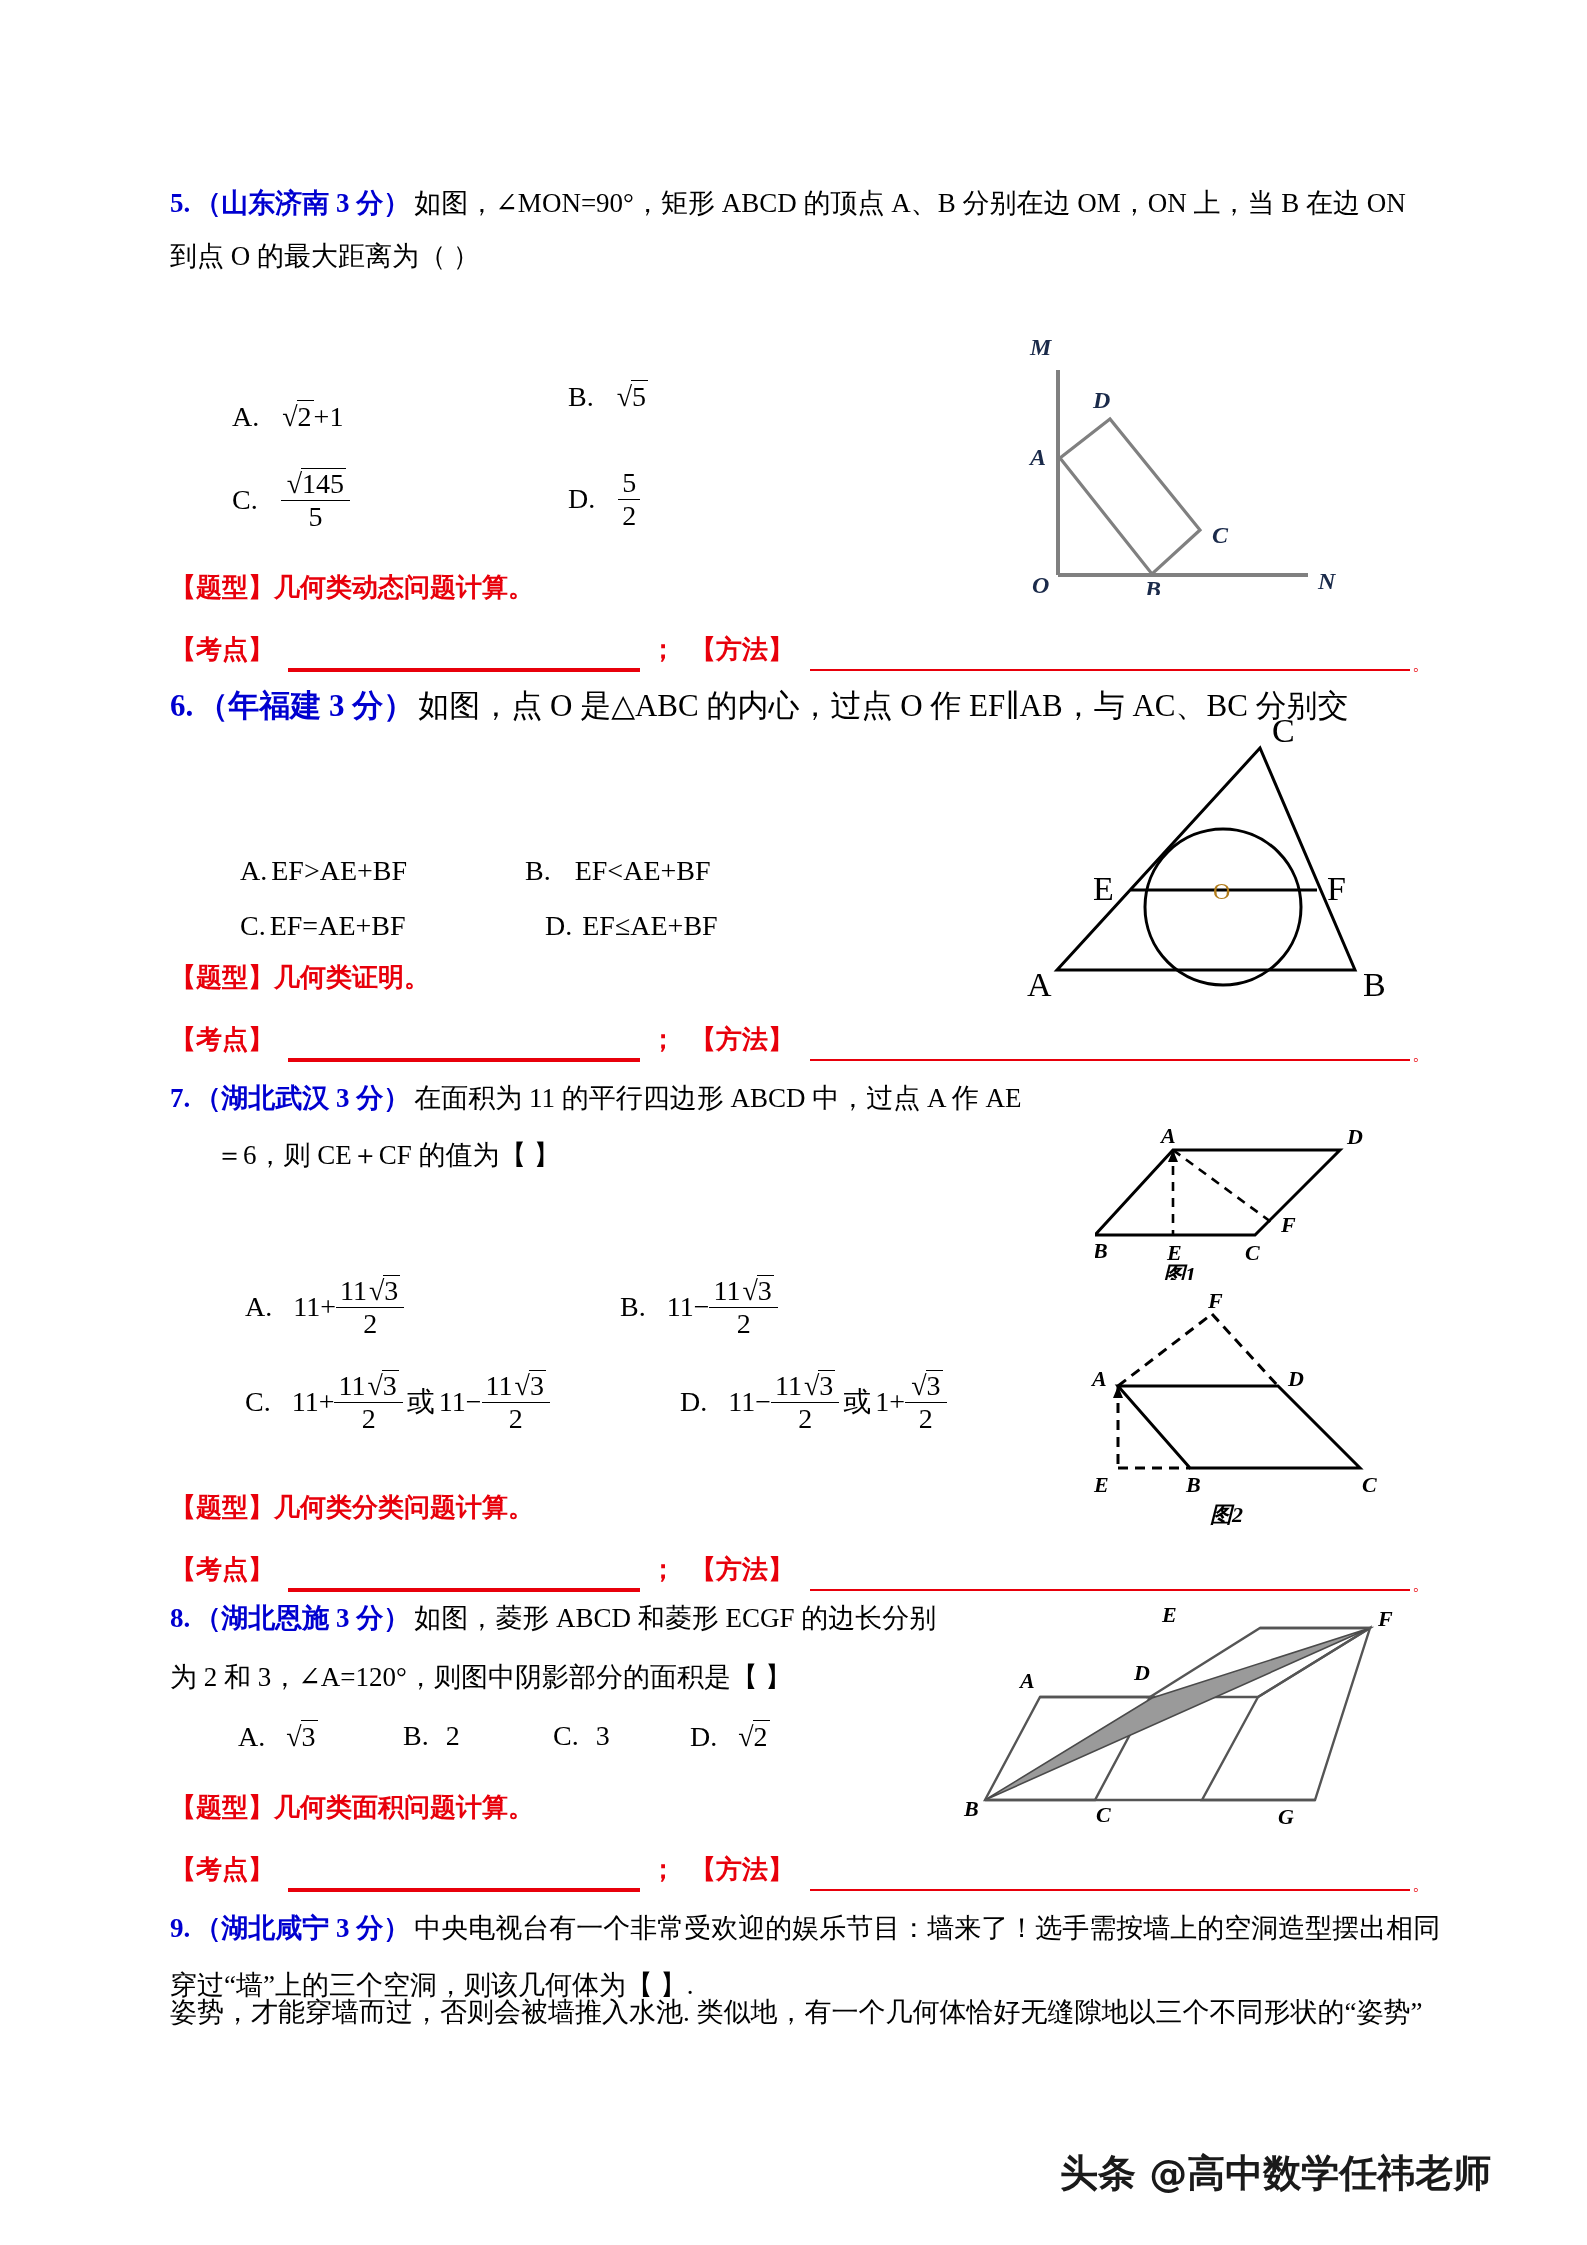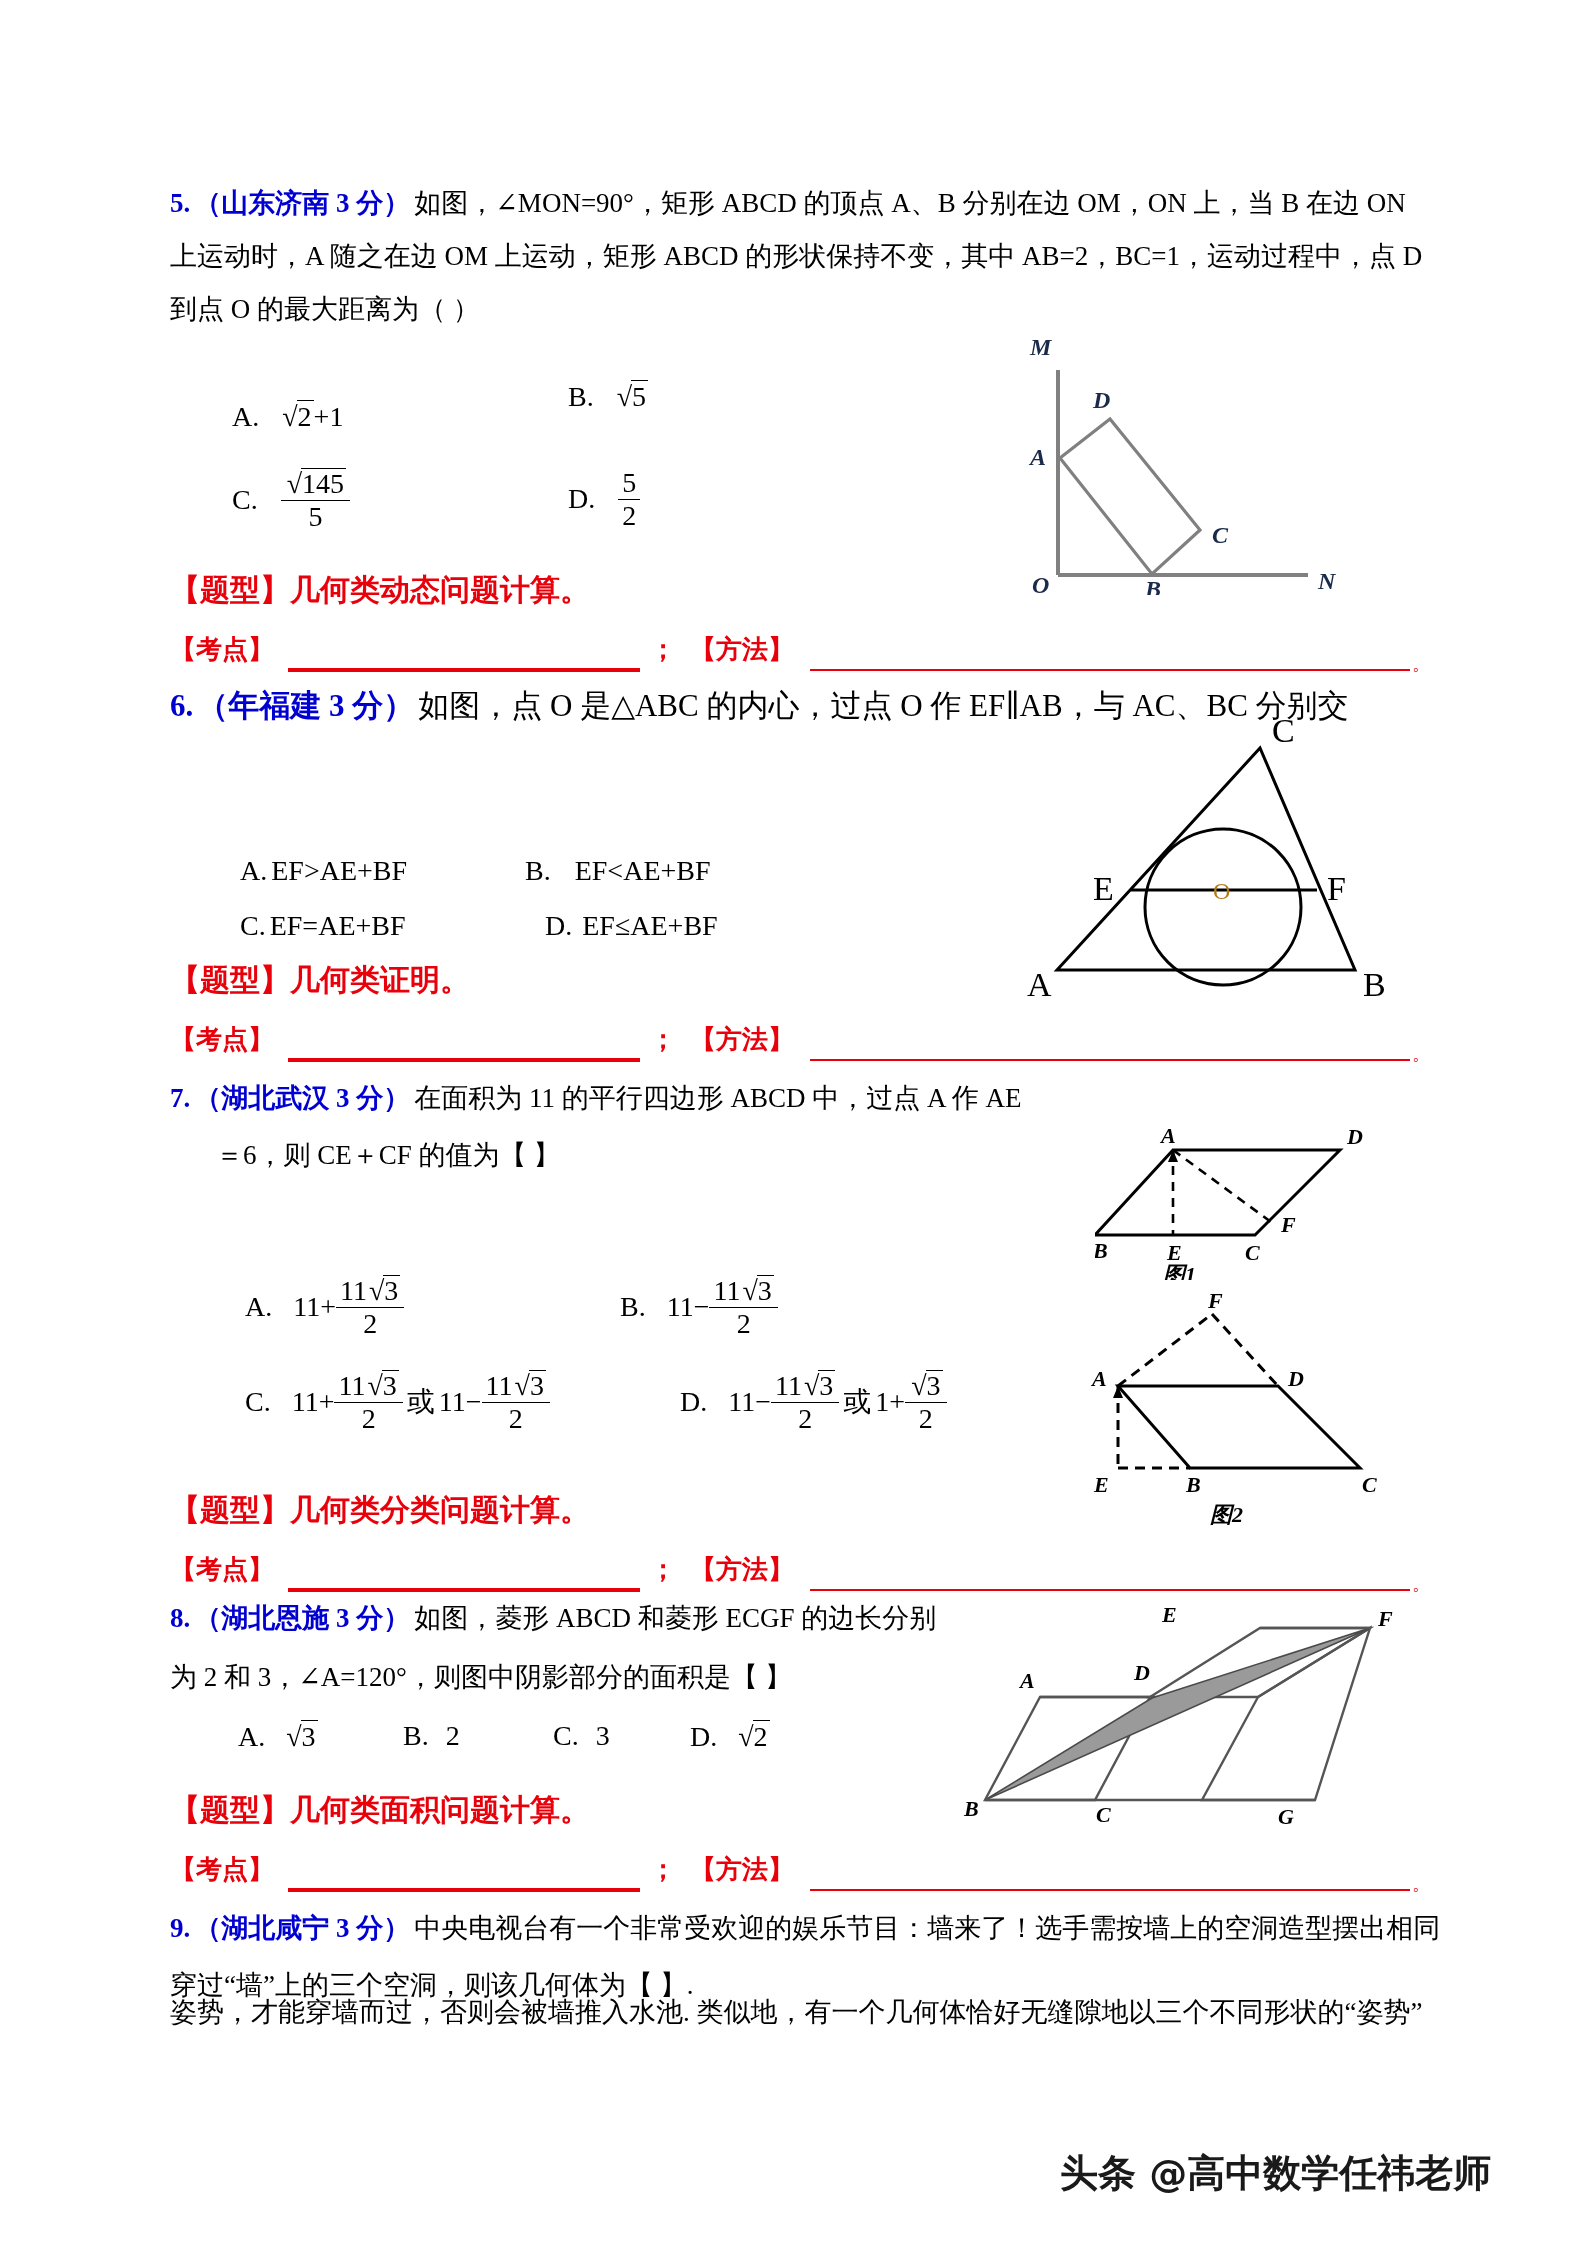--- a/index.html
+++ b/index.html
@@ -16,21 +16,21 @@
   .ln{line-height:1.0;white-space:nowrap;}
   .num{color:#0000d0;font-weight:bold;font-size:27px;}
   .src{color:#0000d0;font-weight:bold;font-size:27px;}
   .body-t{font-size:27px;color:#000;}
   .big .body-t,.big .num,.big .src{font-size:31px;}
 
   .opt{position:absolute;font-size:28px;white-space:nowrap;}
   .opt-lbl{font-style:normal;}
 
   
-  .tix{position:absolute;color:#e8000b;font-size:30px;font-weight:bold;white-space:nowrap;}
+  .tix{position:absolute;color:#e8000b;font-size:26px;font-weight:bold;white-space:nowrap;}
   .tix .tag{font-weight:bold;}
   .kao{position:absolute;left:170px;width:1250px;height:40px;}
   .kao .lab{position:absolute;left:0;top:0;color:#e8000b;font-size:26px;font-weight:bold;}
   .kao .semi{position:absolute;color:#e8000b;font-size:26px;font-weight:bold;}
   .kao .lab2{position:absolute;color:#e8000b;font-size:26px;font-weight:bold;}
   .rule-thick{position:absolute;height:4px;background:#e8000b;}
   .rule-thin{position:absolute;height:2px;background:#e8000b;}
   .period{position:absolute;color:#e8000b;font-size:18px;}
 
   
@@ -52,23 +52,20 @@
 </head>
 <body>
 
 <div class="page">
 
   <div class="q" style="left:170px;top:190px;">
     <div class="ln" style="margin-bottom:26px;">
       <span class="num">5.</span>
       <span class="src">（山东济南 3 分）</span>
       <span class="body-t">如图，∠MON=90°，矩形 ABCD 的顶点 A、B 分别在边 OM，ON 上，当 B 在边 ON</span>
-    </div>
-    <div class="ln" style="margin-bottom:26px;">
-      <span class="body-t">上运动时，A 随之在边 OM 上运动，矩形 ABCD 的形状保持不变，其中 AB=2，BC=1，运动过程中，点 D</span>
     </div>
     <div class="ln">
       <span class="body-t">到点 O 的最大距离为（  ）</span>
     </div>
   </div>
 
   <div class="opt" style="left:232px;top:400px;">
     <span class="opt-lbl">A.</span>
     <span style="margin-left:14px;">
       <span class="sqrt"><span class="rad">√</span><span class="arg">2</span></span><span>+</span><span>1</span>

